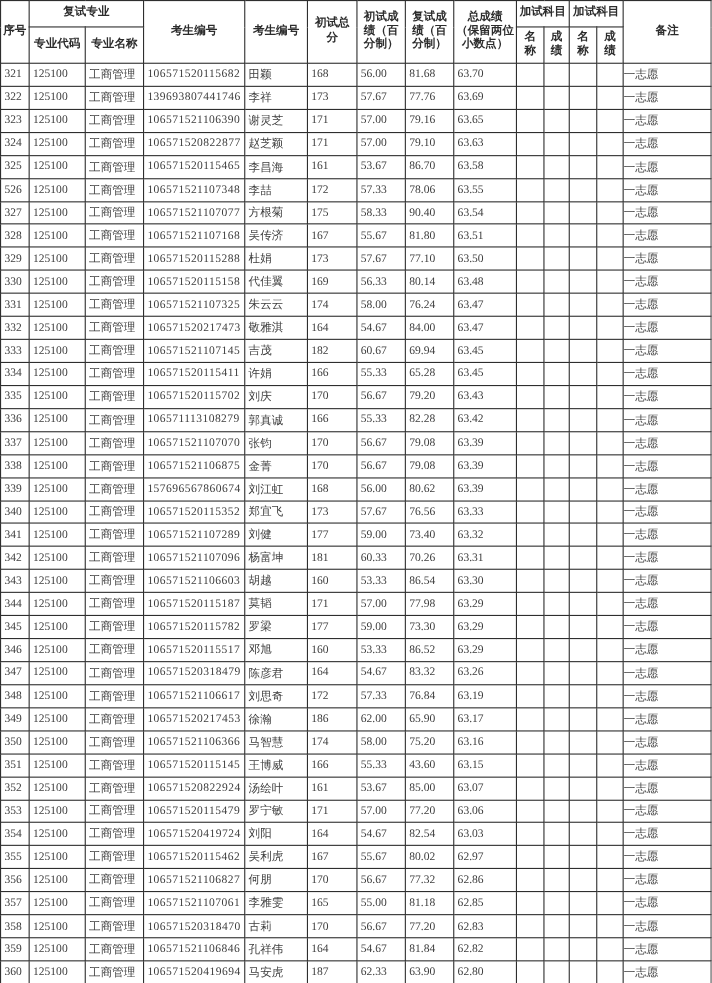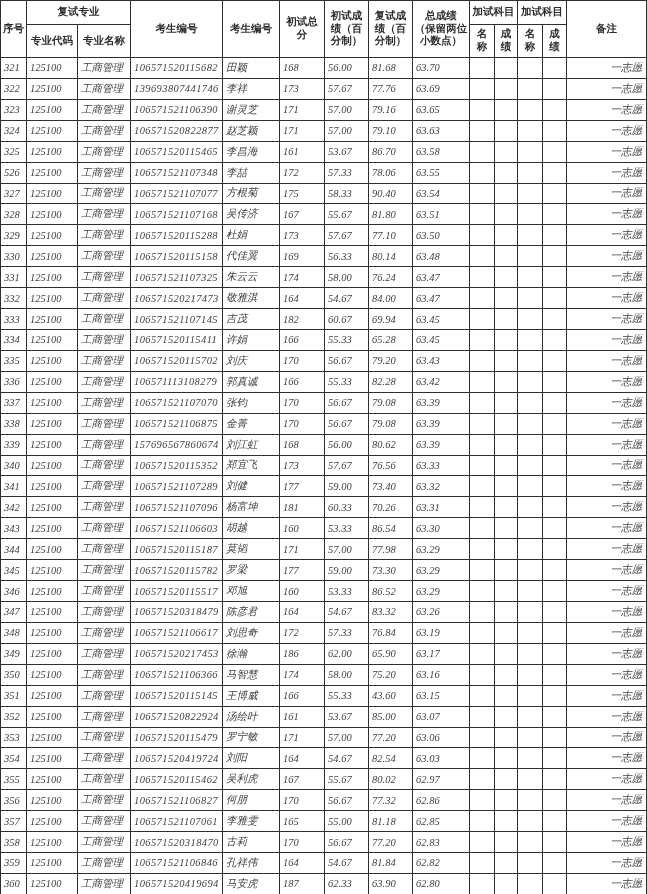--- a/index.html
+++ b/index.html
@@ -27,31 +27,31 @@
     font-weight: bold;
     color: #2c2c2c;
     text-align: center;
     vertical-align: middle;
     padding: 0 1px;
     white-space: pre-line;
     line-height: 1.22;
   }
   thead tr.h1 { height: 24px; }
   thead tr.h2 { height: 33px; }
-  tbody tr { height: 20.93px; font-style: italic; }
+  tbody tr { height: 20.93px; }
   tbody td {
     font-size: 10.5px;
     color: #3e3e3e;
     text-align: left;
     vertical-align: middle;
     padding: 0 0 0 3px;
     white-space: nowrap;
   }
   tbody td.cell-candidate-no { letter-spacing: 0.4px; }
-  tbody td.cell-remark { text-align: right; padding: 0 4px 0 0; }
+  tbody td.cell-remark { text-align: left; padding: 0 4px 0 0; }
 </style>
 </head>
 <body>
 
 <table>
   <colgroup>
     <col style="width:26px">
       <col style="width:51px">
       <col style="width:53px">
     <col style="width:92px">

